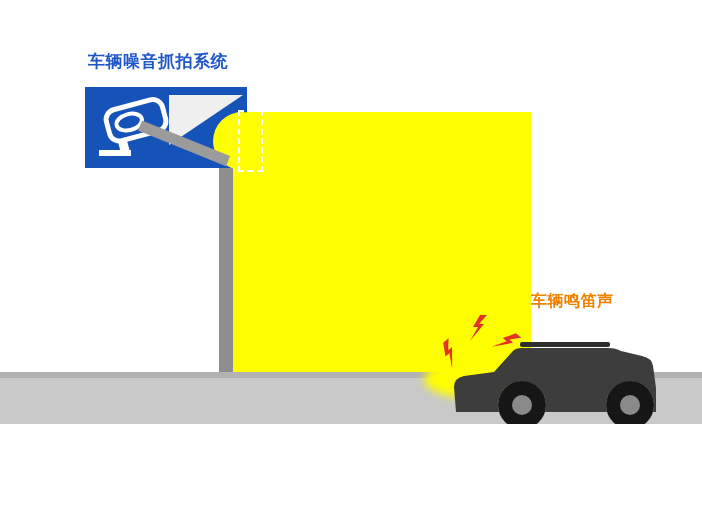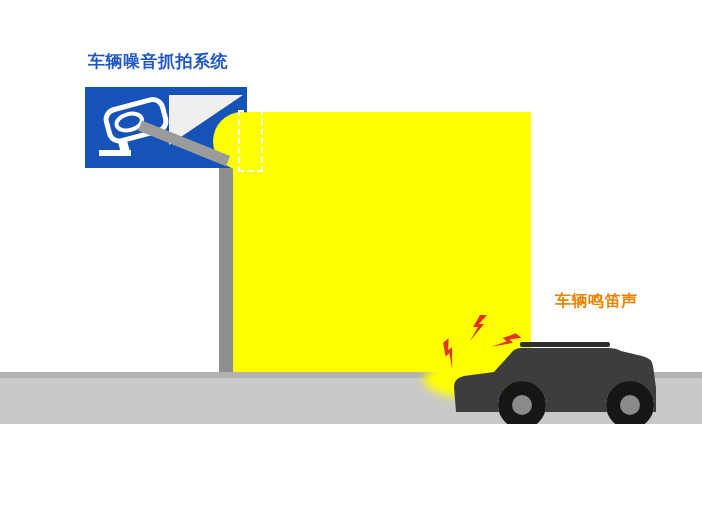--- a/index.html
+++ b/index.html
@@ -31,21 +31,21 @@
   .car-body{fill:var(--car-dark);}
   .car-rack{fill:#2e2e2e;}
   .wheel{fill:var(--wheel-black);}
   .hub{fill:var(--hub-gray);}
   .bolts-svg{left:438px;top:313px;z-index:7;}
   .bolt{fill:var(--bolt-red);}
 
   
   .label{z-index:9;font-weight:bold;white-space:nowrap;}
   .label-system{left:88px;top:50px;font-size:17px;color:var(--label-blue);letter-spacing:0.5px;}
-  .label-honk{left:555px;top:291px;font-size:16px;color:var(--label-orange);letter-spacing:0.5px;}
+  .label-honk{left:531px;top:291px;font-size:16px;color:var(--label-orange);letter-spacing:0.5px;}
 </style>
 </head>
 <body>
 
 <div class="scene">
 
   <div class="beam-rect"></div>
   <div class="beam-circle"></div>
   <div class="capture-box"></div>
 

